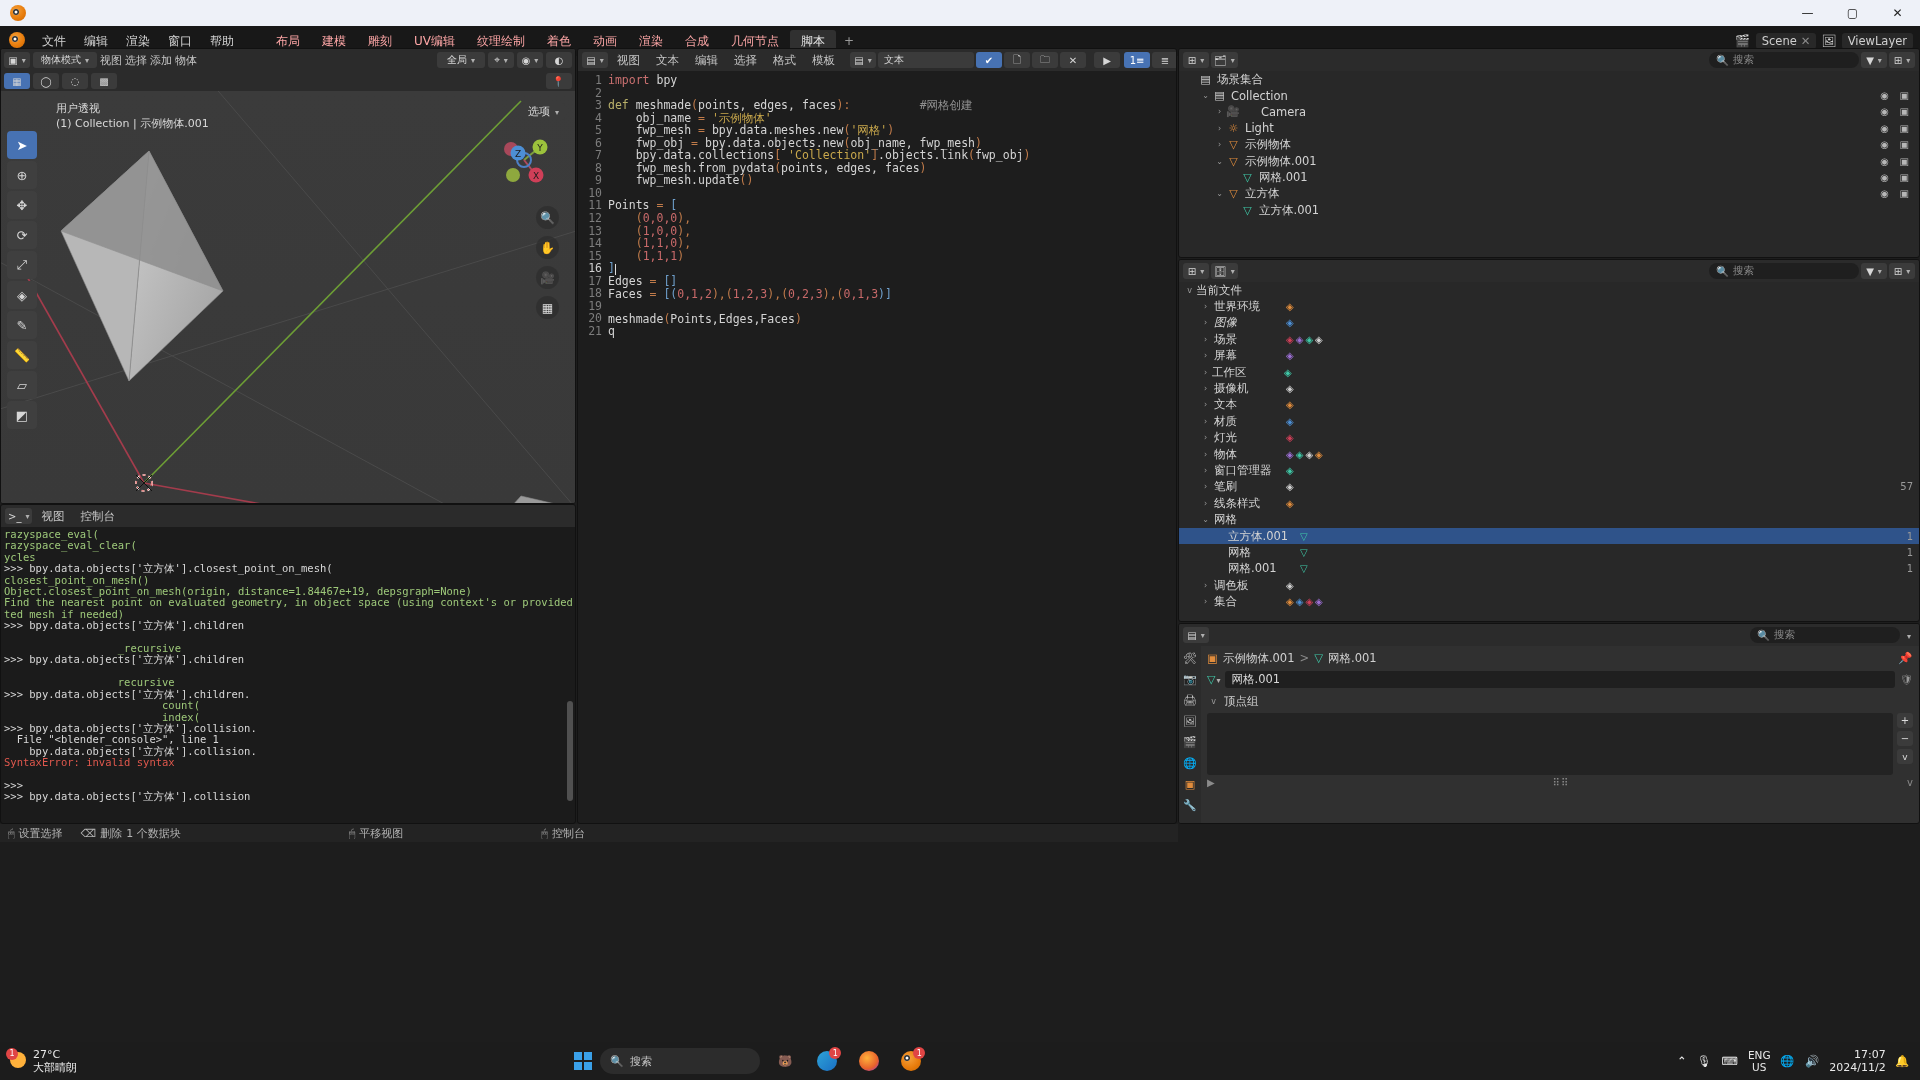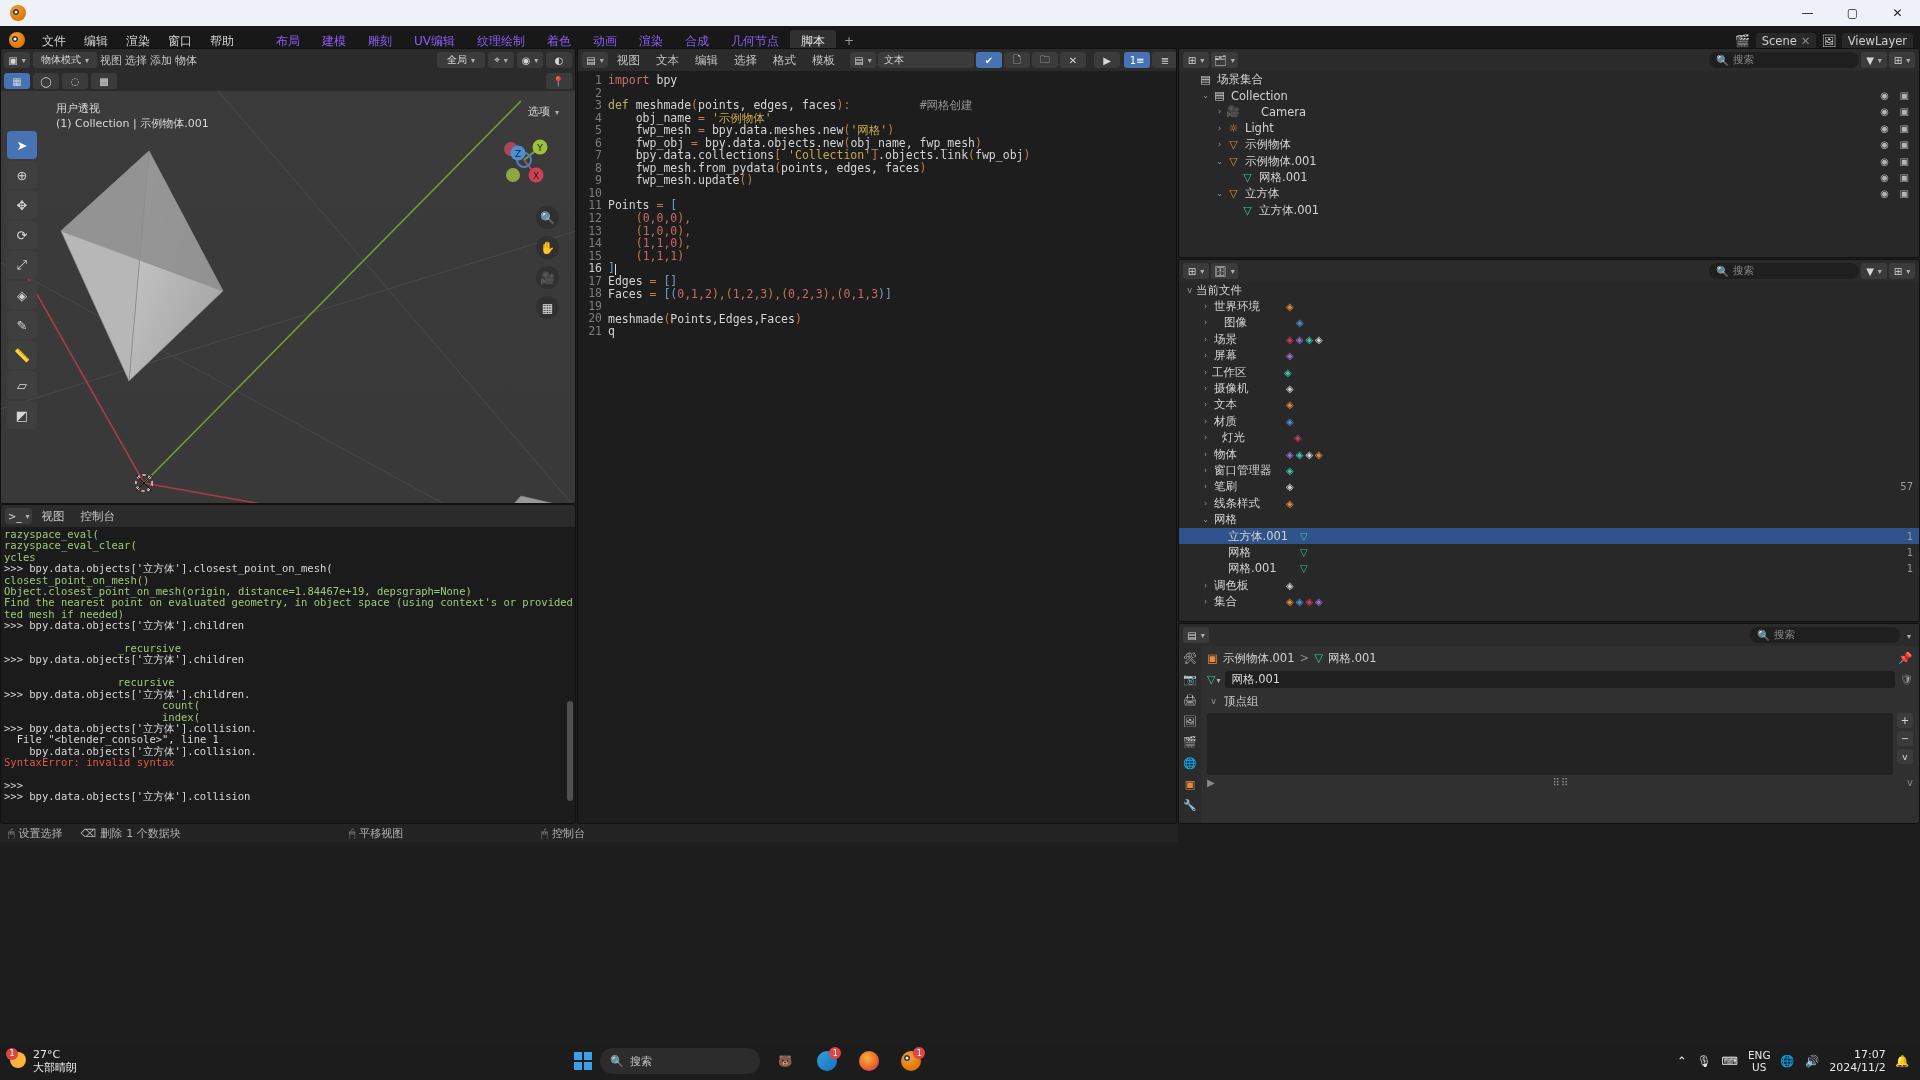--- a/index.html
+++ b/index.html
@@ -22,21 +22,21 @@
     position:relative; display:inline-block; }
   .blogo:after{content:"";position:absolute;left:3px;top:4px;width:6px;height:6px;border-radius:50%;
     background:#fff;box-shadow:0 0 0 1.5px #2b2b2b inset;}
 
   
   .topbar { position:absolute; left:0; top:26px; width:1920px; height:30px;
     background:#181818; display:flex; align-items:center; color:#d2d2d2; font-size:12px; }
   .topbar .logo { margin:0 8px 0 9px; }
   .topbar .mi { padding:2px 9px; cursor:default; }
   .wsgap { width:22px; }
-  .ws { padding:3px 11px; font-size:12px; color:#8b5cf6; }
+  .ws { padding:3px 11px; font-size:12px; color:#fca5a5; }
   .ws.active { background:#303030; color:#e8e8e8; border-radius:3px 3px 0 0; height:22px;
     display:flex; align-items:center; }
   .ws-plus { padding:3px 8px; color:#9b9b9b; }
   .topbar .right { margin-left:auto; display:flex; align-items:center; gap:5px; padding-right:7px;}
   .scenefield { display:flex; align-items:center; height:16px; background:#282828; border-radius:3px;
     padding:0 6px; font-size:11.5px; color:#cfcfcf; gap:4px;}
 
   
   .editor { position:absolute; background:#303030; border:1px solid #111; border-radius:3px; overflow:hidden;}
   .ehdr { height:22px; background:#2b2b2b; display:flex; align-items:center; gap:2px;
@@ -431,21 +431,21 @@
       <span>当前文件</span>
     </div>
     <div id="bf-rows">
         <div class="pf-row" style="padding-left: 20px;">
           <span class="tri">›</span>
           <span style="margin-left: 2px; min-width: 72px;">世界环境</span>
           <span style="color: rgb(224, 140, 60); margin-right: 2px; font-size: 10px;">◈</span>
         </div>
         <div class="pf-row" style="padding-left: 20px;">
           <span class="tri">›</span>
-          <span style="margin-left: 12px; min-width: 72px;">图像</span>
+          <span style="margin-left: 2px; min-width: 72px; font-style: italic;">图像</span>
           <span style="color: rgb(77, 143, 212); margin-right: 2px; font-size: 10px;">◈</span>
         </div>
         <div class="pf-row" style="padding-left: 20px;">
           <span class="tri">›</span>
           <span style="margin-left: 2px; min-width: 72px;">场景</span>
           <span style="color: rgb(207, 63, 88); margin-right: 2px; font-size: 10px;">◈</span>
           <span style="color: rgb(156, 111, 212); margin-right: 2px; font-size: 10px;">◈</span>
           <span style="color: rgb(63, 201, 168); margin-right: 2px; font-size: 10px;">◈</span>
           <span style="color: rgb(208, 208, 208); margin-right: 2px; font-size: 10px;">◈</span>
         </div>
@@ -469,21 +469,21 @@
           <span style="margin-left: 2px; min-width: 72px;">文本</span>
           <span style="color: rgb(224, 140, 60); margin-right: 2px; font-size: 10px;">◈</span>
         </div>
         <div class="pf-row" style="padding-left: 20px;">
           <span class="tri">›</span>
           <span style="margin-left: 2px; min-width: 72px;">材质</span>
           <span style="color: rgb(77, 143, 212); margin-right: 2px; font-size: 10px;">◈</span>
         </div>
         <div class="pf-row" style="padding-left: 20px;">
           <span class="tri">›</span>
-          <span style="margin-left: 10px; min-width: 72px;">灯光</span>
+          <span style="margin-left: 2px; min-width: 72px;">灯光</span>
           <span style="color: rgb(207, 63, 88); margin-right: 2px; font-size: 10px;">◈</span>
         </div>
         <div class="pf-row" style="padding-left: 20px;">
           <span class="tri">›</span>
           <span style="margin-left: 2px; min-width: 72px;">物体</span>
           <span style="color: rgb(156, 111, 212); margin-right: 2px; font-size: 10px;">◈</span>
           <span style="color: rgb(63, 201, 168); margin-right: 2px; font-size: 10px;">◈</span>
           <span style="color: rgb(208, 208, 208); margin-right: 2px; font-size: 10px;">◈</span>
           <span style="color: rgb(224, 140, 60); margin-right: 2px; font-size: 10px;">◈</span>
         </div>

